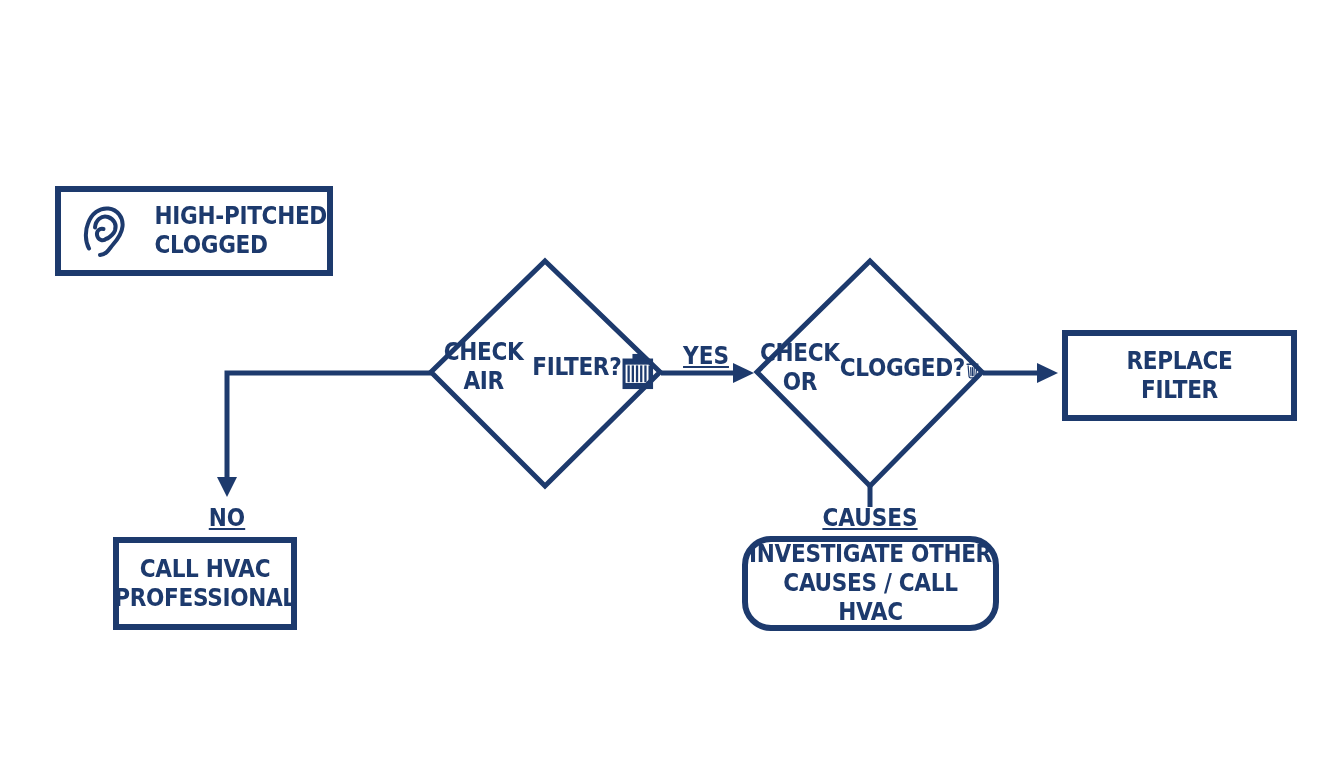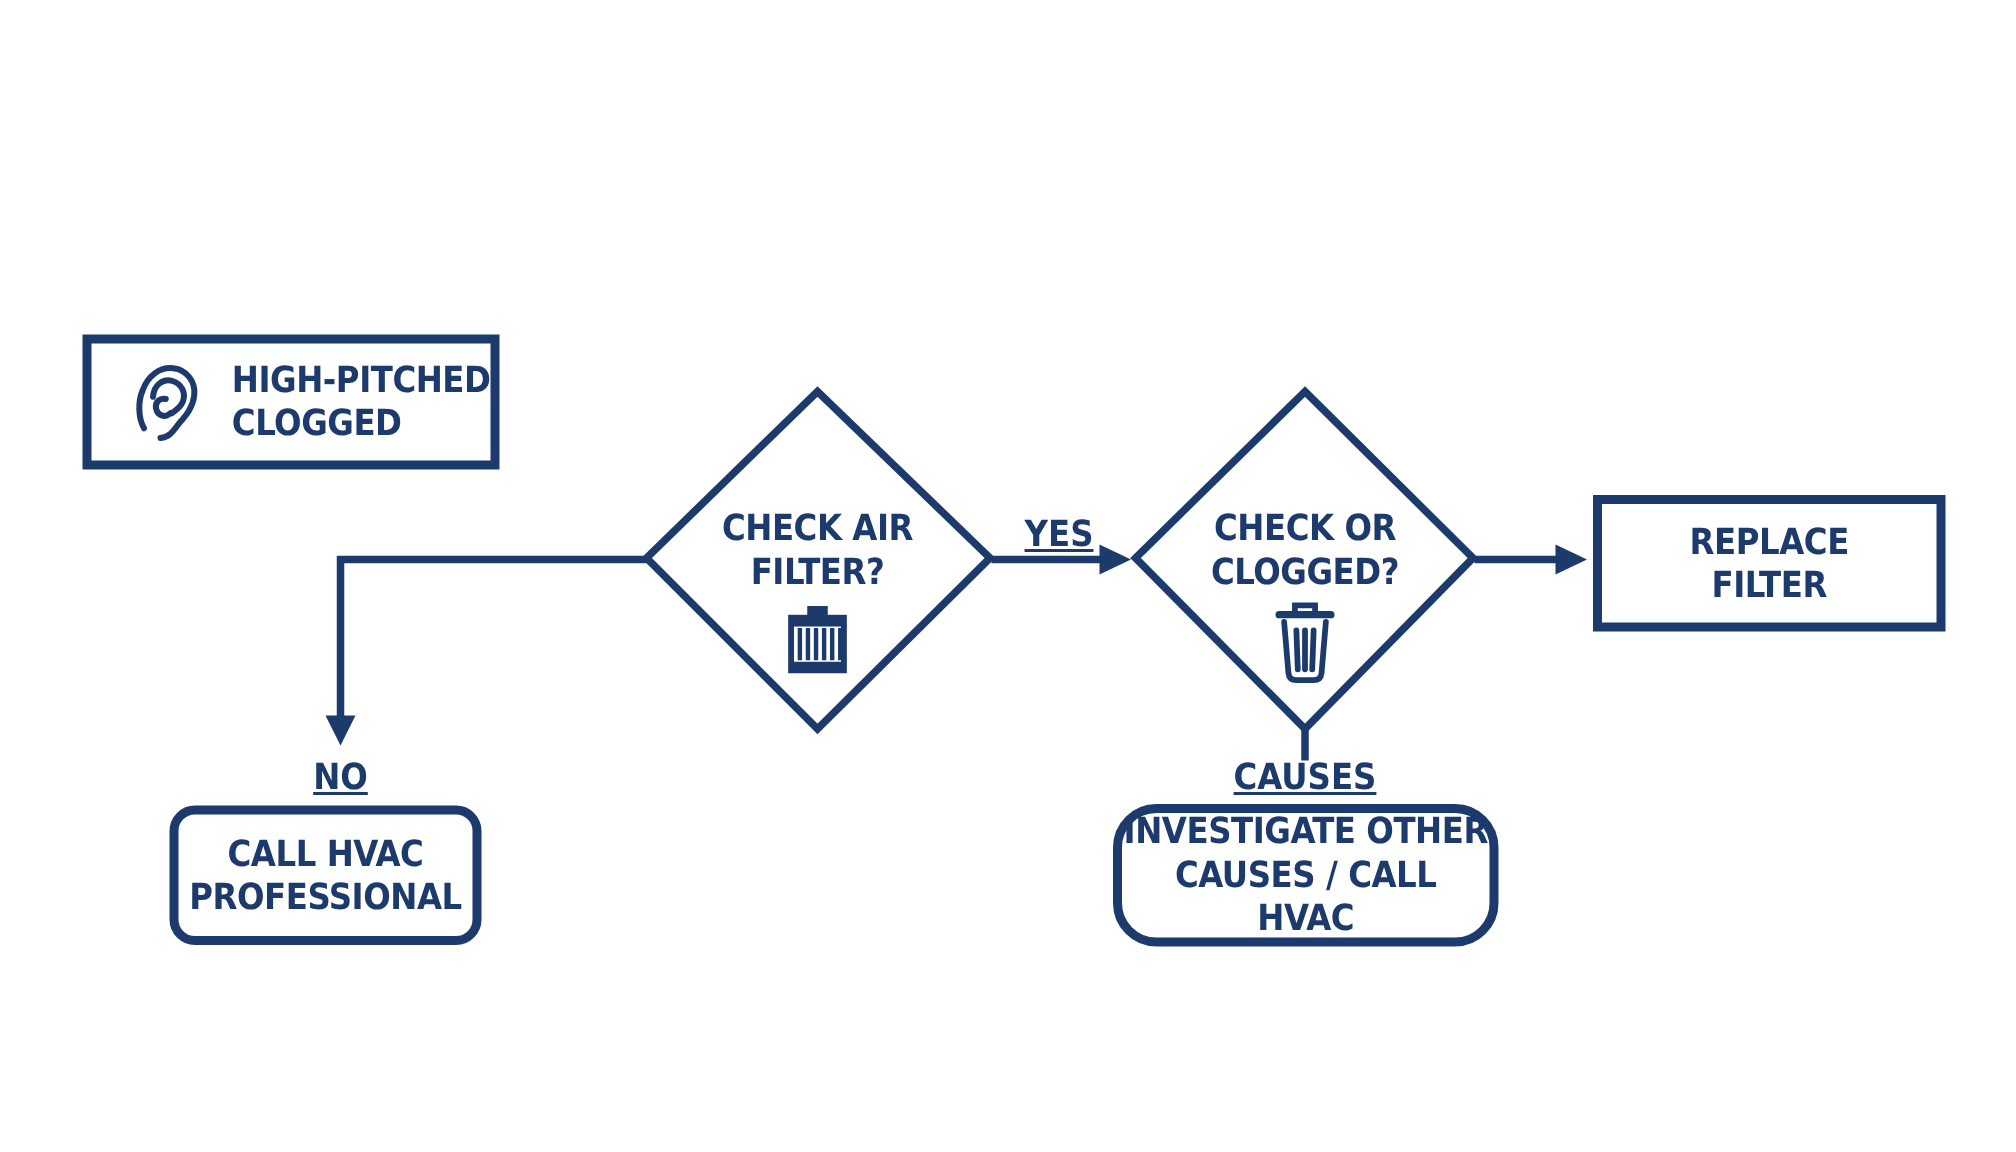--- a/index.html
+++ b/index.html
@@ -44,35 +44,34 @@
   .line{
     display:block;
     font-weight:bold;
     font-size:24px;
     line-height:29px;
     letter-spacing:-0.3px;
   }
   .boxtext{display:flex;flex-direction:column;}
   .symptom{
     left:55px;top:186px;width:278px;height:90px;
-    justify-content:flex-end;
+    justify-content:space-between;
     padding-left:21px;
     gap:22px;
-    margin-top:37px;
   }
   .symptom .boxtext{text-align:left;}
   .ear{width:44px;height:55px;flex:0 0 auto;}
-  .callpro{left:113px;top:537px;width:208px;height:93px;border-radius:17px;}
+  .callpro{left:113px;top:537px;width:184px;height:93px;}
   .investigate{left:742px;top:536px;width:257px;height:95px;border-radius:29px;}
   .replace{left:1062px;top:330px;width:235px;height:91px;}
   .outcome .boxtext{text-align:center;}
   .dlabel{
     position:absolute;
     display:flex;
-    flex-direction:column;
+    flex-direction:row;
     align-items:center;
     text-align:center;
   }
   .d1{left:435px;top:338px;width:220px;}
   .d2{left:760px;top:338px;width:220px;}
   .filter-ic{width:44px;height:45px;margin-top:8px;}
   .trash-ic{width:48px;height:56px;margin-top:4px;}
   .ic-stroke{fill:none;stroke:var(--ink);stroke-width:4;stroke-linecap:round;}
   .ic-fill{fill:var(--ink);stroke:none;}
   .elabel{

